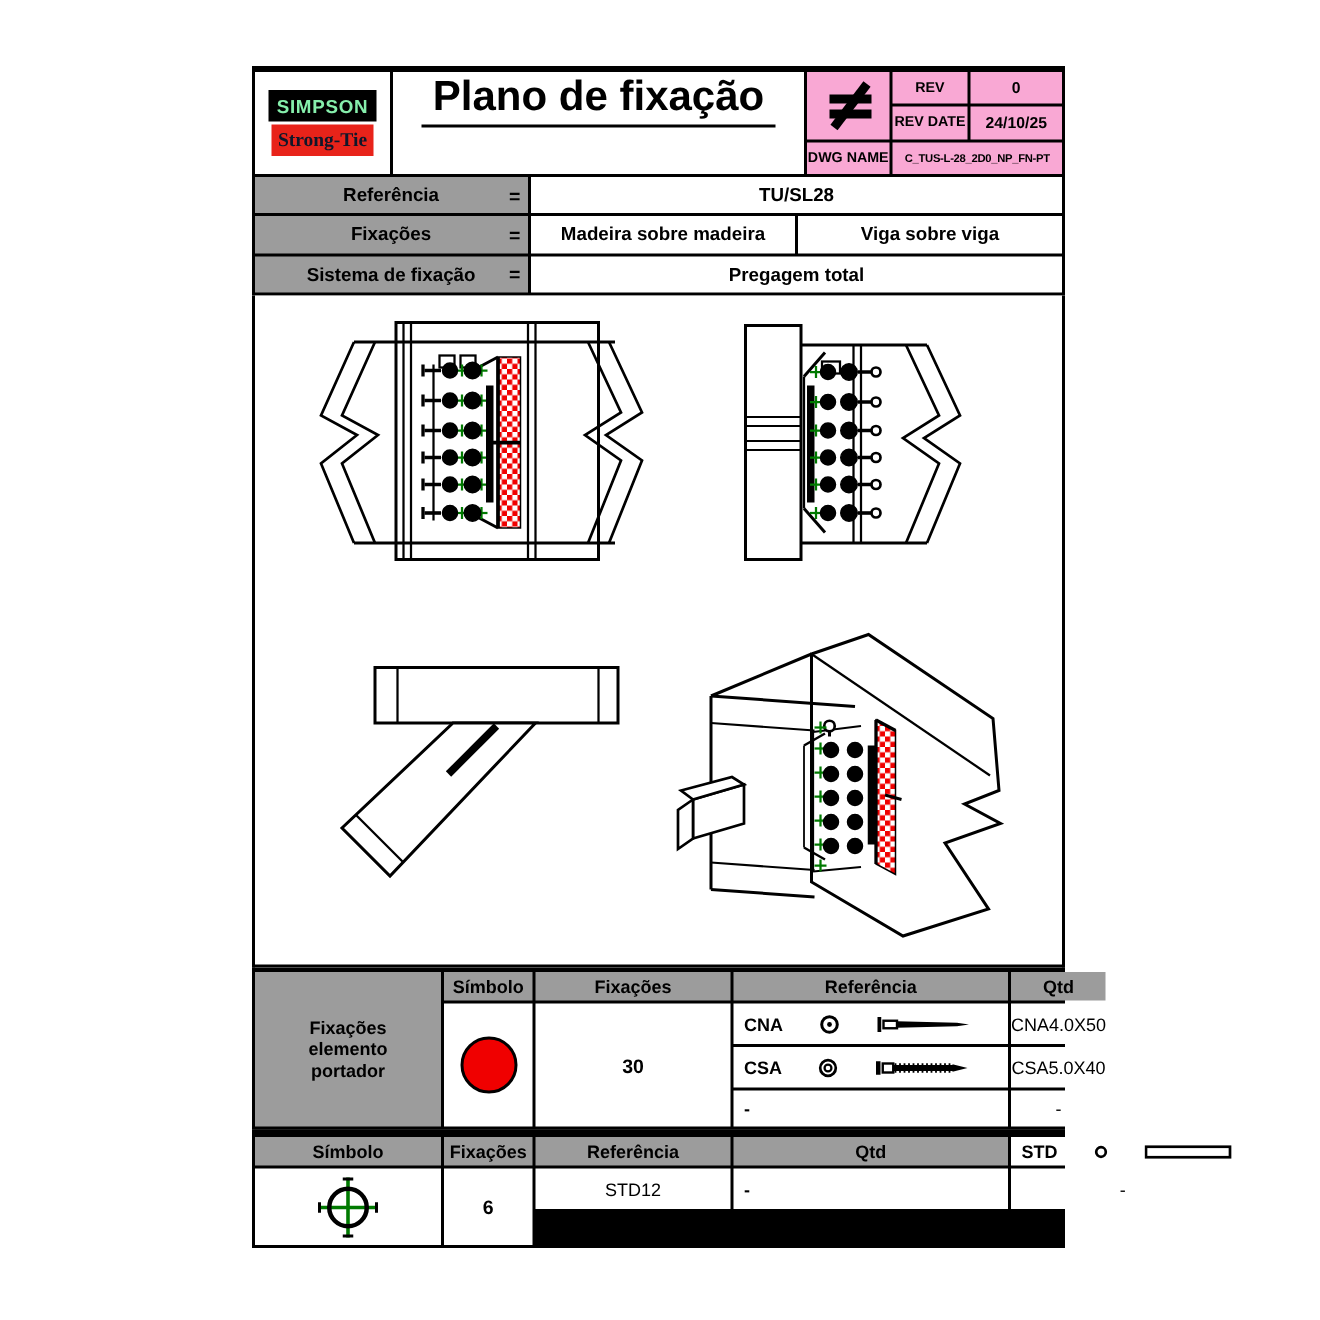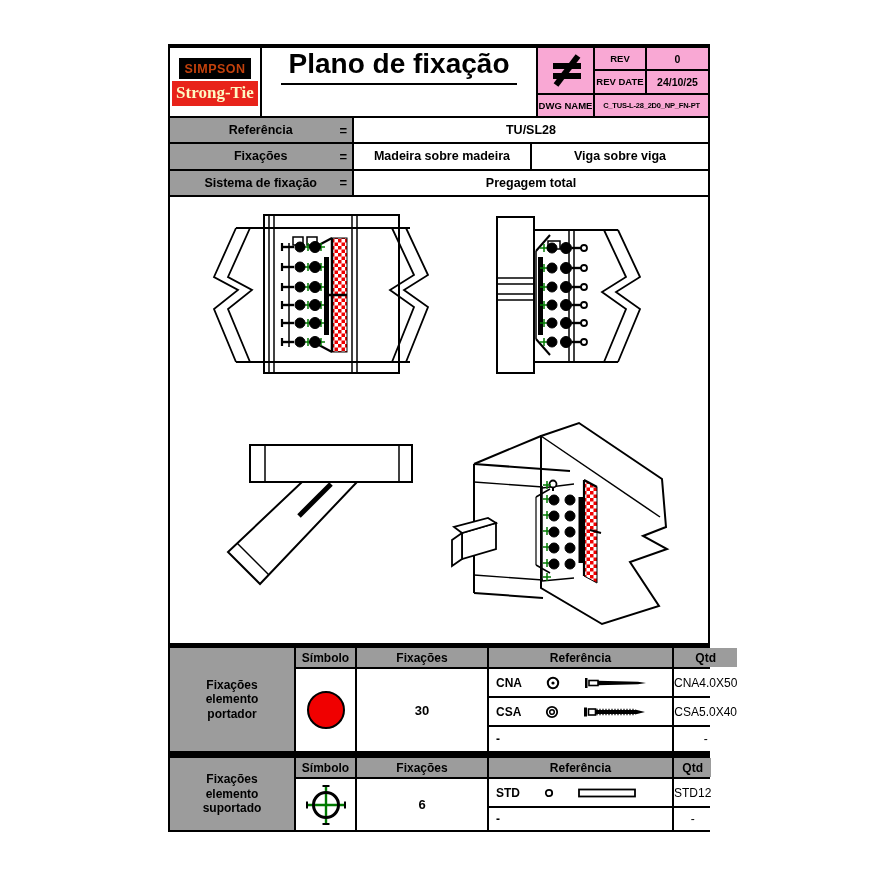--- a/index.html
+++ b/index.html
@@ -4,22 +4,22 @@
 <style>
   * { box-sizing: border-box; margin: 0; padding: 0; }
   html,body { width: 880px; height: 880px; background: #fff; font-family: "Liberation Sans", sans-serif; color:#000; }
   .doc { position: absolute; left: 168px; top: 44px; width: 542px; }
 
   .topbar { height: 4px; background: #000; }
 
   
   .hdr { display: flex; height: 70px; border: 2px solid #000; border-top: none; background:#fff; }
   .logo-cell { width: 92px; border-right: 2px solid #000; display:flex; flex-direction:column; align-items:center; justify-content:center; gap:2px; }
-  .logo-black { background:#000; color:#c2410c; font-weight:bold; font-size:12.5px; letter-spacing:.5px; padding:4px 5px 3px; }
-  .logo-red   { color:#fef9c3; font-family:"Liberation Serif", serif; font-weight:bold; font-size:17px; padding:2px 4px 3px; }
+  .logo-black { background:#000; color:#86efac; font-weight:bold; font-size:12.5px; letter-spacing:.5px; padding:4px 5px 3px; }
+  .logo-red   { color:#0f172a; font-family:"Liberation Serif", serif; font-weight:bold; font-size:13px; padding:2px 4px 3px; }
   .title-cell { flex:1; display:flex; align-items:flex-start; justify-content:center; border-right:2px solid #000; }
   .title { font-size:28px; font-weight:bold; border-bottom:2.5px solid #000; padding:0 8px 3px; white-space:nowrap; }
   .rev { width:170px; display:grid; grid-template-columns:55px 50px 1fr; grid-template-rows:1fr 1fr 1fr; gap:2px; background:#000; }
   .rev > div { background:#f9a8d4; display:flex; align-items:center; justify-content:center; }
   .rev .mark { grid-row:1/3; }
   .rev .rlab { font-weight:bold; font-size:9.5px; }
   .rev .rval { font-weight:bold; font-size:10.5px; }
   .rev .dwgv { grid-column:2/4; font-weight:bold; font-size:7.5px; letter-spacing:-.2px; white-space:nowrap; }
 
   
@@ -369,21 +369,20 @@
 
     <div class="fix">
       <span>-</span>
     </div>
     <div class="refc">-</div>
   </div>
 
   <div class="sep"></div>
 
   <div class="legend t2">
-    <div class="lblcell">Fixações elemento suportado</div>
     <div class="hcell">Símbolo</div>
     <div class="hcell">Fixações</div>
     <div class="hcell">Referência</div>
     <div class="hcell">Qtd</div>
 
     <div class="sym">
       <svg width="46" height="46" viewBox="0 0 46 46">
         <line x1="23" y1="3" x2="23" y2="43" stroke="#007a00" stroke-width="2.4"></line>
         <line x1="3" y1="23" x2="43" y2="23" stroke="#007a00" stroke-width="2.4"></line>
         <circle cx="23" cy="23" r="12.5" fill="none" stroke="#000" stroke-width="3"></circle>

